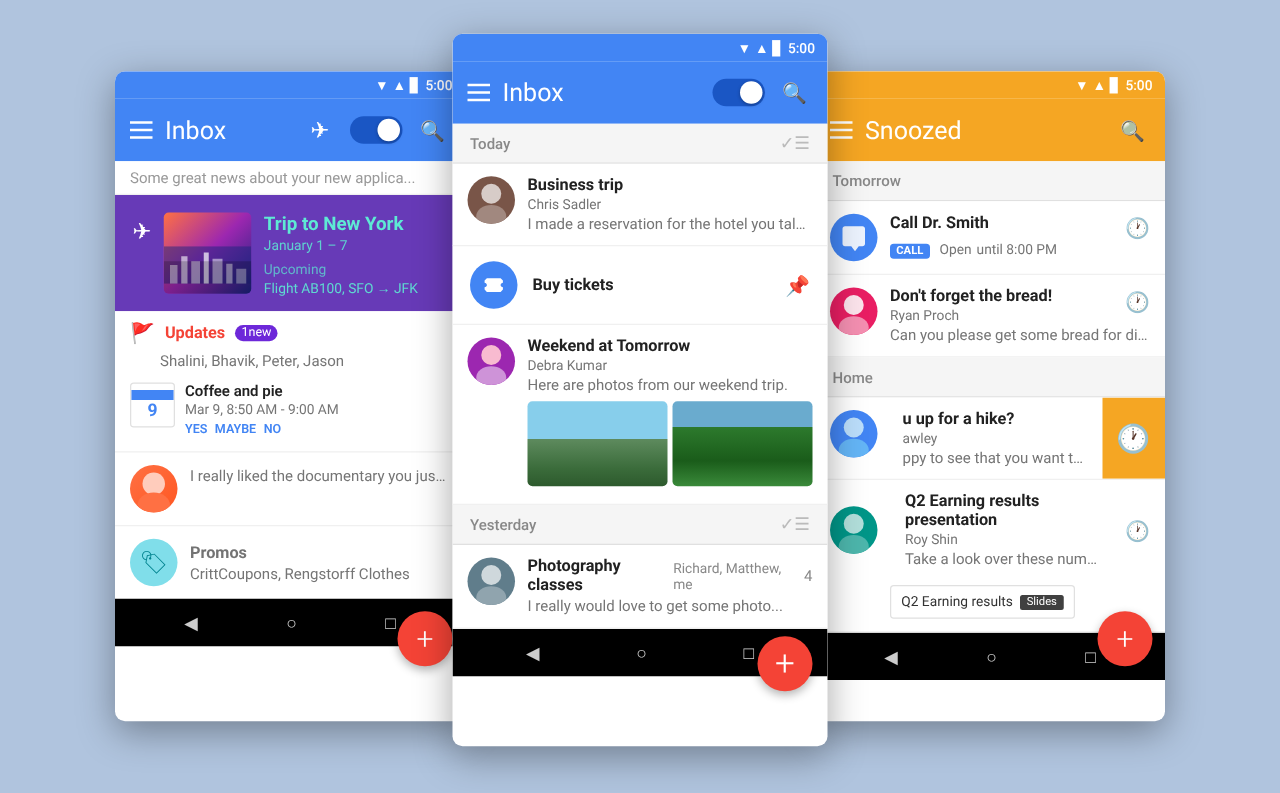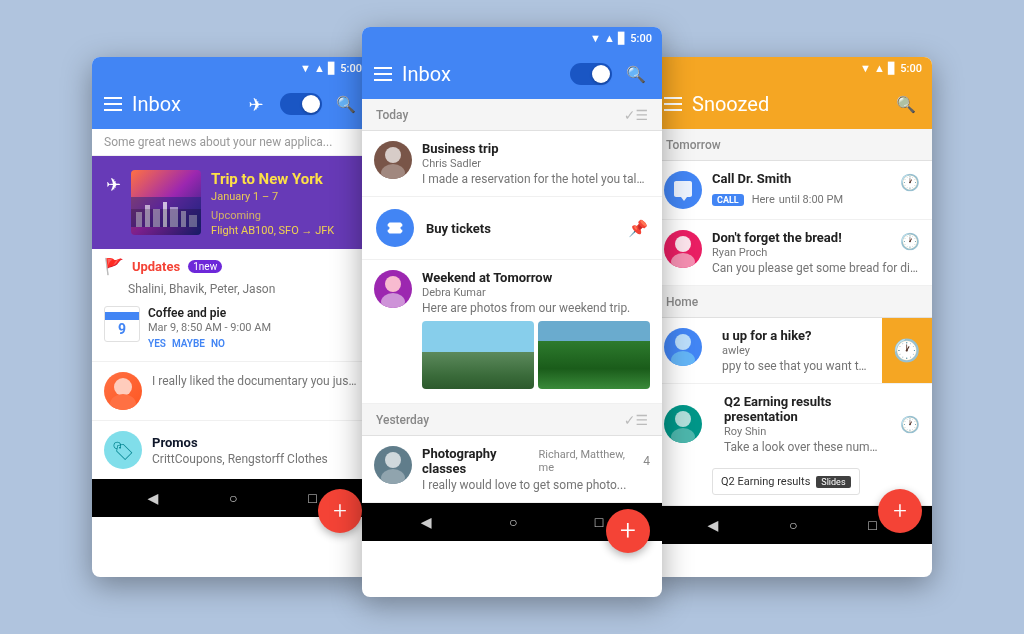--- a/index.html
+++ b/index.html
@@ -262,21 +262,21 @@
 
     
     .skyline {
       position: absolute;
       bottom: 8px;
       left: 0;
       right: 0;
       height: 30px;
     }
 
-    .trip-info { color: #fde047; flex: 1; }
+    .trip-info { color: #5eead4; flex: 1; }
     .trip-title { font-size: 15px; font-weight: 700; }
     .trip-dates { font-size: 11px; opacity: 0.85; margin-top: 2px; }
     .trip-status { font-size: 11px; opacity: 0.7; margin-top: 6px; }
     .trip-flight { font-size: 11px; opacity: 0.9; margin-top: 2px; }
 
     .updates-item {
       padding: 8px 12px 4px;
       background: #fff;
       border-bottom: 1px solid #f0f0f0;
     }
@@ -622,21 +622,21 @@
         </svg>
       </div>
       <div class="email-content">
         <div class="email-preview">I really liked the documentary you just sh...</div>
       </div>
     </div>
 
     <div class="promos-item">
       <div class="promos-icon">🏷</div>
       <div>
-        <div class="email-subject" style="color:#0f172a;">Promos</div>
+        <div class="email-subject" style="color:#737373;">Promos</div>
         <div class="email-preview">CrittCoupons, Rengstorff Clothes</div>
       </div>
       <div class="fab" style="position:absolute; right:10px; bottom:44px; font-size:24px;">+</div>
     </div>
 
     <div class="bottom-nav">
       <span class="nav-btn">◀</span>
       <span class="nav-btn">○</span>
       <span class="nav-btn">□</span>
     </div>
@@ -768,21 +768,21 @@
     <div class="snooze-item">
       <div class="avatar av-call">
         <svg viewBox="0 0 38 38" xmlns="http://www.w3.org/2000/svg" width="38" height="38">
           <path d="M10 12c0-1.1.9-2 2-2h14c1.1 0 2 .9 2 2v12c0 1.1-.9 2-2 2h-3l-3 4-3-4h-5c-1.1 0-2-.9-2-2V12z" fill="#fff" opacity="0.9"></path>
         </svg>
       </div>
       <div class="email-content">
         <div class="email-subject">Call Dr. Smith</div>
         <div style="margin-top:2px;">
           <span class="call-badge">CALL</span>
-          <span class="open-text">Here</span>
+          <span class="open-text">Open</span>
           <span class="open-text">until 8:00 PM</span>
         </div>
       </div>
       <span class="snooze-clock">🕐</span>
     </div>
 
     <div class="snooze-item">
       <div class="avatar" style="background:#e91e63;">
         <svg viewBox="0 0 38 38" xmlns="http://www.w3.org/2000/svg" width="38" height="38">
           <circle cx="19" cy="14" r="8" fill="#fce4ec"></circle>

